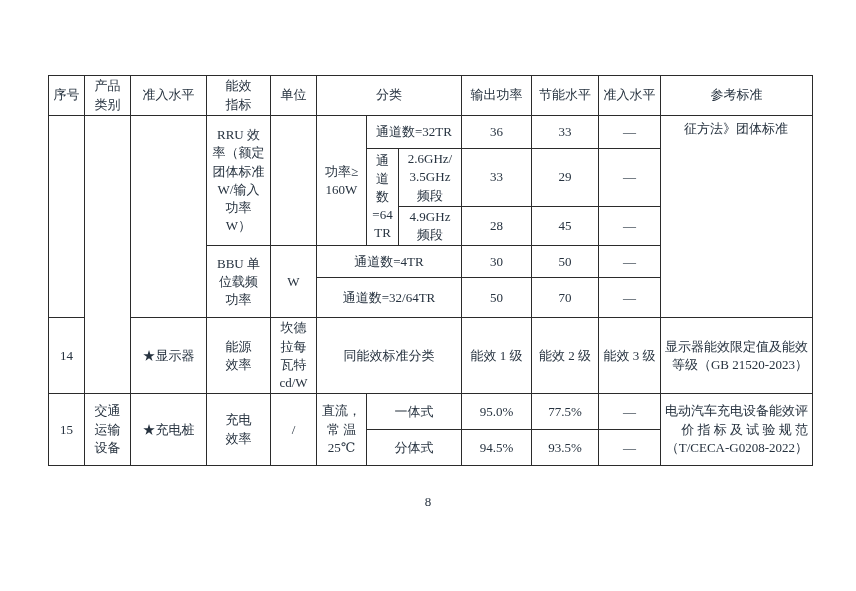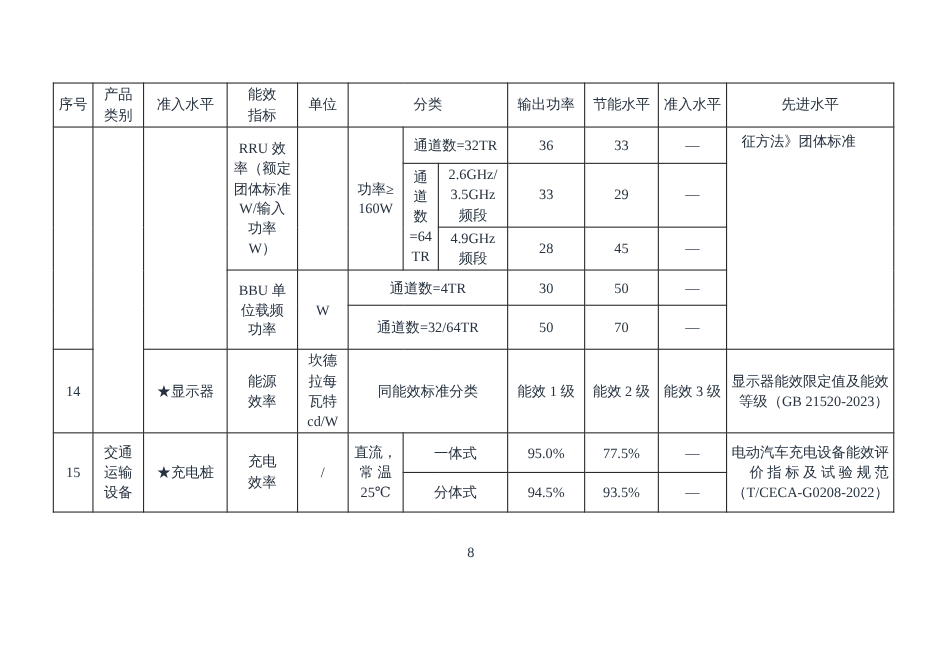--- a/index.html
+++ b/index.html
@@ -26,21 +26,21 @@
     vertical-align: middle;
     font-size: 13px;
     line-height: 1.4;
     padding: 1px 2px;
     white-space: pre-line;
     overflow: hidden;
   }
   td.ref-top {
     vertical-align: top;
     text-align: left;
-    padding: 4px 13px;
+    padding: 4px 23px;
   }
   td.ref-left {
     text-align: right;
     padding: 2px 4px;
   }
   .page-number {
     position: absolute;
     left: 0;
     right: 0;
     top: 494px;
@@ -76,21 +76,21 @@
       <td>产品
 类别</td>
       <td>准入水平</td>
       <td>能效
 指标</td>
       <td>单位</td>
       <td colspan="3">分类</td>
       <td>输出功率</td>
       <td>节能水平</td>
       <td>准入水平</td>
-      <td>先进水平</td>
+      <td>参考标准</td>
     </tr>
 
     <tr style="height:33px">
       <td rowspan="5"></td>
       <td rowspan="6"></td>
       <td rowspan="5"></td>
       <td rowspan="3">RRU 效
 率（额定
 团体标准
 W/输入

